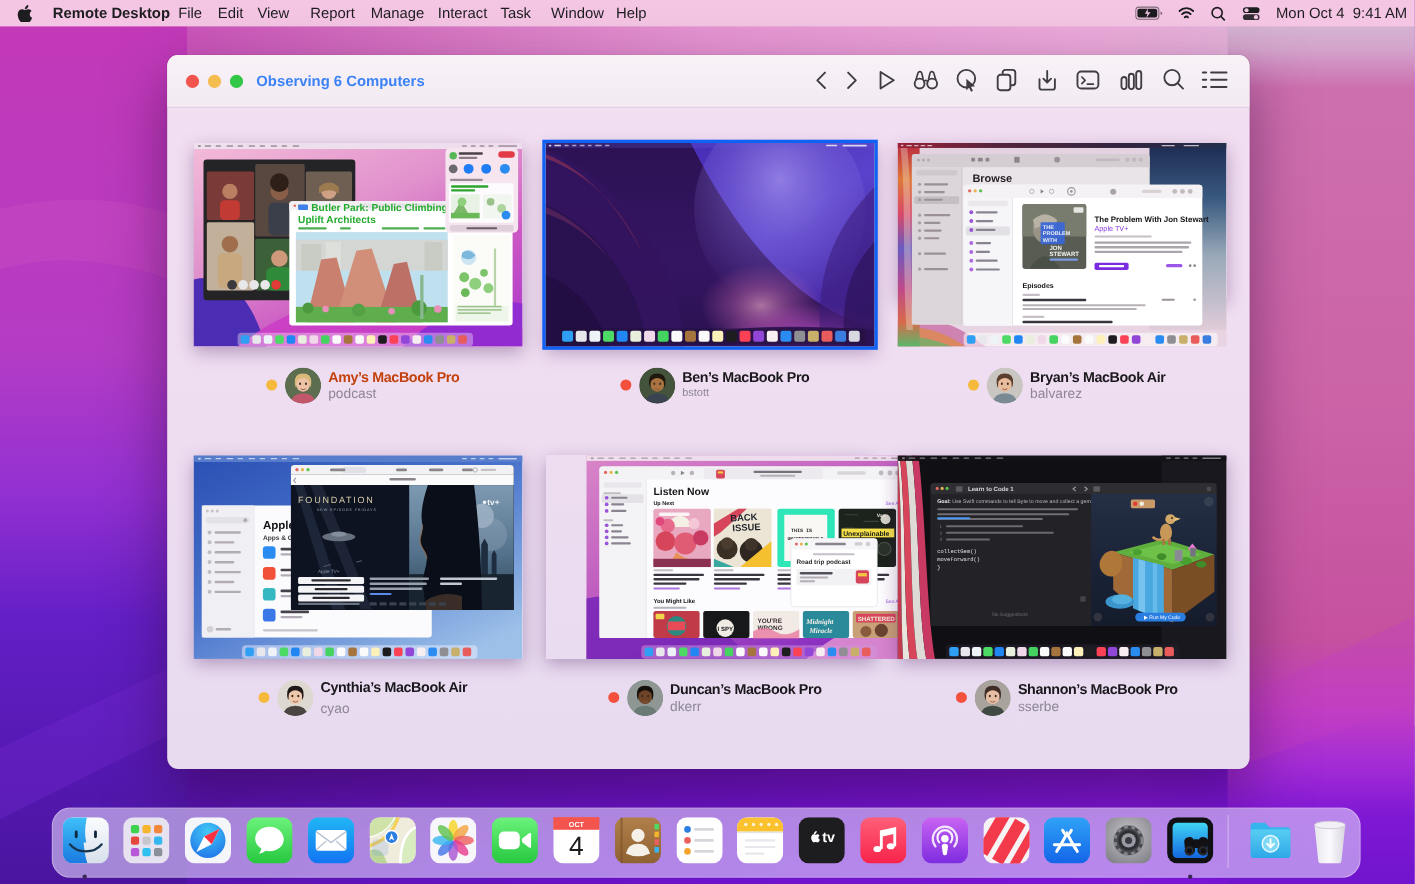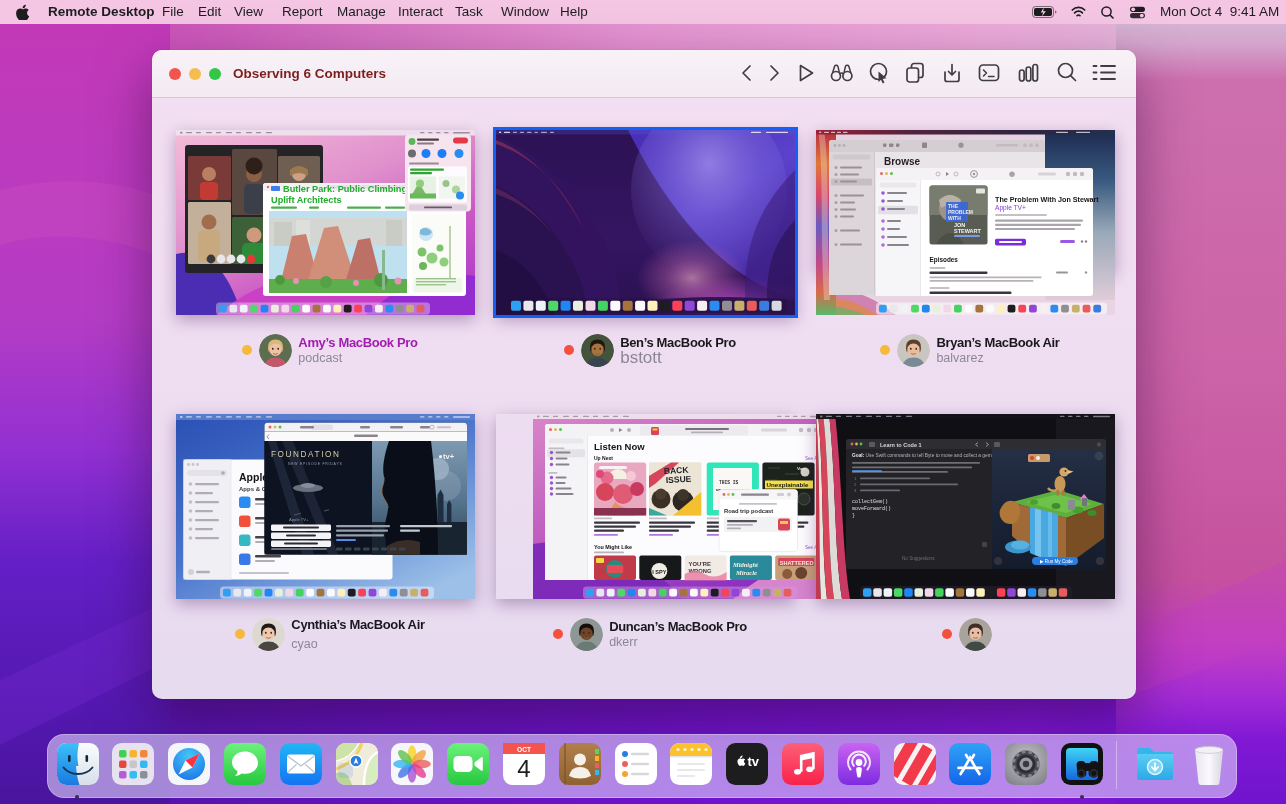--- a/index.html
+++ b/index.html
@@ -83,21 +83,21 @@
    <rect x="0" y="8" width="15" height="5.2" rx="2.6" fill="#1d1d1f" fill-opacity="0.9"></rect>
    <circle cx="11.8" cy="10.6" r="1.9" fill="#f4c6e4"></circle>
   </g>
 </svg>
 
 <div class="abs" style="left:152px;top:50px;width:984px;height:649px;border-radius:10px;background:linear-gradient(180deg,#f3dff2 0%,#eeddf1 55%,#e7dbf0 100%);box-shadow:0 22px 55px rgba(50,5,60,0.5), 0 0 1px rgba(0,0,0,0.3)"></div>
 <div class="abs" style="left:152px;top:50px;width:984px;height:48px;border-radius:10px 10px 0 0;background:linear-gradient(180deg,#f8f2f7,#f3eaf2);border-bottom:1px solid #d9c8d9"></div>
 <div class="abs" style="left:169px;top:67.5px;width:12px;height:12px;border-radius:6px;background:#f2554d"></div>
 <div class="abs" style="left:189px;top:67.5px;width:12px;height:12px;border-radius:6px;background:#f5bc4f"></div>
 <div class="abs" style="left:209px;top:67.5px;width:12px;height:12px;border-radius:6px;background:#33c748"></div>
-<div class="abs" style="left:233px;top:66px;font-size:13.5px;font-weight:bold;color:#7f1d1d">Observing 6 Computers</div>
+<div class="abs" style="left:233px;top:66px;font-size:13.5px;font-weight:bold;color:#3b82f6">Observing 6 Computers</div>
 <svg class="abs" style="left:730px;top:59px" width="395" height="28" viewBox="0 0 395 28">
 <g fill="none" stroke="#3f3d42" stroke-width="1.7" stroke-linecap="round" stroke-linejoin="round">
  <path d="M20 7 l-7 7 7 7"></path>
  <path d="M41 7 l7 7 -7 7"></path>
  <path d="M70.5 6.5 l12 7.5 -12 7.5 z"></path>
  <g transform="translate(100,3)">
    <circle cx="6" cy="14" r="4.5"></circle>
    <circle cx="17.4" cy="14" r="4.5"></circle>
    <path d="M9.8 12.2 a2.2 2.2 0 0 1 3.8 0 M2.6 10.8 L4.6 4.2 a1.8 1.8 0 0 1 3.4 0.4 L9.2 9.8 M20.8 10.8 L18.8 4.2 a1.8 1.8 0 0 0 -3.4 0.4 L14.2 9.8" stroke-width="1.5"></path>
  </g>
@@ -1012,21 +1012,21 @@
           <rect width="33" height="33" fill="#5d6e50"></rect>
 <path d="M5 33 q1.5-9.5 11.5-9.5 q10 0 11.5 9.5 z" fill="#c2566a"></path>
 <ellipse cx="16.5" cy="14.5" rx="6.6" ry="7.6" fill="#eec3a5"></ellipse>
 <path d="M9 14 q-0.5-8.5 7.5-8.5 q8 0 7.5 8.5 q-0.2 3-1.2 4.6 l-0.4-5.6 q-2.4-3.4-5.9-3.4 q-3.5 0-5.9 3.4 l-0.4 5.6 q-1-1.6-1.2-4.6z" fill="#d9b977"></path>
 <ellipse cx="13.8" cy="14.8" rx="0.9" ry="1.1" fill="#3a2c22"></ellipse>
 <ellipse cx="19.2" cy="14.8" rx="0.9" ry="1.1" fill="#3a2c22"></ellipse>
 <path d="M14.2 19.5 q2.3 1.6 4.6 0" stroke="#8a5c48" stroke-width="0.8" fill="none"></path>
 </g>
       </svg></div>
   <div style="flex:none">
-    <div style="font-size:13px;font-weight:bold;letter-spacing:-0.35px;color:#a21caf;line-height:15px">Amy’s MacBook Pro</div>
+    <div style="font-size:13px;font-weight:bold;letter-spacing:-0.35px;color:#c2410c;line-height:15px">Amy’s MacBook Pro</div>
     <div style="font-size:12.5px;color:#8d8795;line-height:14px;margin-top:1px">podcast</div>
   </div>
 </div>
 <div class="abs" style="left:490.0px;top:333px;width:320px;height:34px;display:flex;align-items:center;justify-content:center">
   <div style="width:10px;height:10px;border-radius:5px;background:#f4503e;margin-right:7px;flex:none"></div>
   <div style="width:33px;height:33px;border-radius:50%;overflow:hidden;margin-right:6px;flex:none"><svg width="33" height="33" viewBox="0 0 33 33">
         <defs>
           <clipPath id="avben">
             <circle cx="16.5" cy="16.5" r="16.5"></circle>
           </clipPath>
@@ -1036,21 +1036,21 @@
 <path d="M5 33 q1.5-9.5 11.5-9.5 q10 0 11.5 9.5 z" fill="#3a4450"></path>
 <ellipse cx="16.5" cy="14.5" rx="6.6" ry="7.6" fill="#a9743f"></ellipse>
 <path d="M9 14 q-0.5-8.5 7.5-8.5 q8 0 7.5 8.5 q-0.2 3-1.2 4.6 l-0.4-5.6 q-2.4-3.4-5.9-3.4 q-3.5 0-5.9 3.4 l-0.4 5.6 q-1-1.6-1.2-4.6z" fill="#20180f"></path>
 <ellipse cx="13.8" cy="14.8" rx="0.9" ry="1.1" fill="#3a2c22"></ellipse>
 <ellipse cx="19.2" cy="14.8" rx="0.9" ry="1.1" fill="#3a2c22"></ellipse>
 <path d="M14.2 19.5 q2.3 1.6 4.6 0" stroke="#8a5c48" stroke-width="0.8" fill="none"></path>
 </g>
       </svg></div>
   <div style="flex:none">
     <div style="font-size:13px;font-weight:bold;letter-spacing:-0.35px;color:#1a181c;line-height:15px">Ben’s MacBook Pro</div>
-    <div style="font-size:17px;color:#8d8795;line-height:14px;margin-top:1px">bstott</div>
+    <div style="font-size:10px;color:#8d8795;line-height:14px;margin-top:1px">bstott</div>
   </div>
 </div>
 <div class="abs" style="left:810.0px;top:333px;width:320px;height:34px;display:flex;align-items:center;justify-content:center">
   <div style="width:10px;height:10px;border-radius:5px;background:#f5b93c;margin-right:7px;flex:none"></div>
   <div style="width:33px;height:33px;border-radius:50%;overflow:hidden;margin-right:6px;flex:none"><svg width="33" height="33" viewBox="0 0 33 33">
         <defs>
           <clipPath id="avbryan">
             <circle cx="16.5" cy="16.5" r="16.5"></circle>
           </clipPath>
         </defs>
@@ -1126,20 +1126,24 @@
 <g clip-path="url(#avshannon)">
           <rect width="33" height="33" fill="#a9a39e"></rect>
 <path d="M5 33 q1.5-9.5 11.5-9.5 q10 0 11.5 9.5 z" fill="#3e4a42"></path>
 <ellipse cx="16.5" cy="14.5" rx="6.6" ry="7.6" fill="#e7bda3"></ellipse>
 <path d="M9 14 q-0.5-8.5 7.5-8.5 q8 0 7.5 8.5 q-0.2 3-1.2 4.6 l-0.4-5.6 q-2.4-3.4-5.9-3.4 q-3.5 0-5.9 3.4 l-0.4 5.6 q-1-1.6-1.2-4.6z" fill="#3f2d26"></path>
 <ellipse cx="13.8" cy="14.8" rx="0.9" ry="1.1" fill="#3a2c22"></ellipse>
 <ellipse cx="19.2" cy="14.8" rx="0.9" ry="1.1" fill="#3a2c22"></ellipse>
 <path d="M14.2 19.5 q2.3 1.6 4.6 0" stroke="#8a5c48" stroke-width="0.8" fill="none"></path>
 </g>
       </svg></div>
+  <div style="flex:none">
+    <div style="font-size:13px;font-weight:bold;letter-spacing:-0.35px;color:#1a181c;line-height:15px">Shannon’s MacBook Pro</div>
+    <div style="font-size:12.5px;color:#8d8795;line-height:14px;margin-top:1px">sserbe</div>
+  </div>
 </div>
 <div class="abs" style="left:47px;top:734px;width:1190px;height:64px;border-radius:17px;background:rgba(225,212,252,0.6);border:0.5px solid rgba(255,255,255,0.3)"></div>
 <svg class="abs" style="left:56.6px;top:743px" width="42" height="42" viewBox="0 0 42 42">
     <defs>
       <linearGradient id="fnd" x1="0" y1="0" x2="0" y2="1">
         <stop offset="0" stop-color="#3dc0f8"></stop>
         <stop offset="1" stop-color="#1a7ae0"></stop>
       </linearGradient>
         <linearGradient id="fnd2" x1="0" y1="0" x2="0" y2="1">
         <stop offset="0" stop-color="#fbfdfe"></stop>

